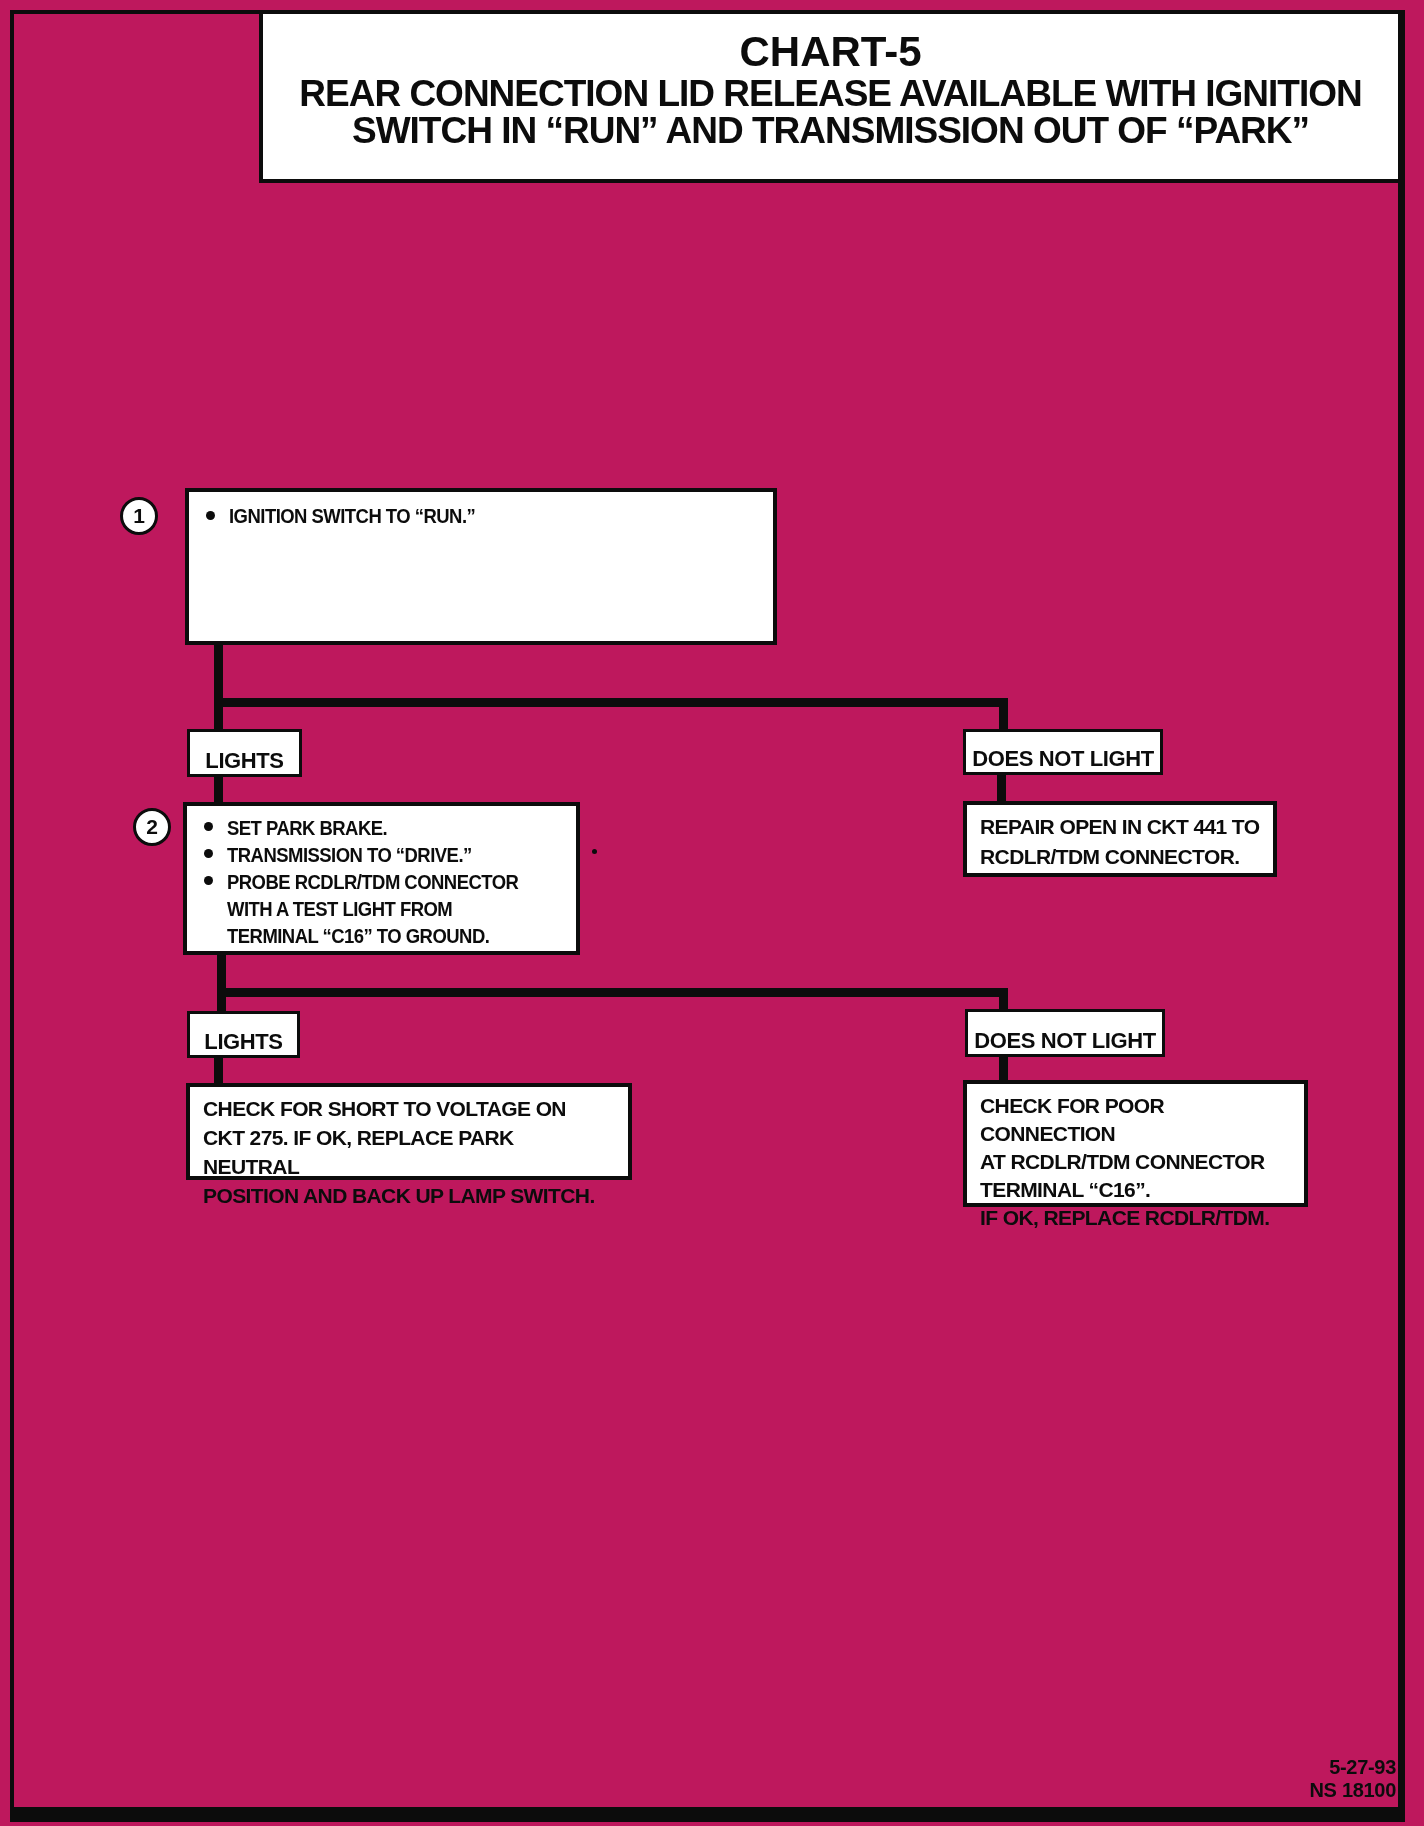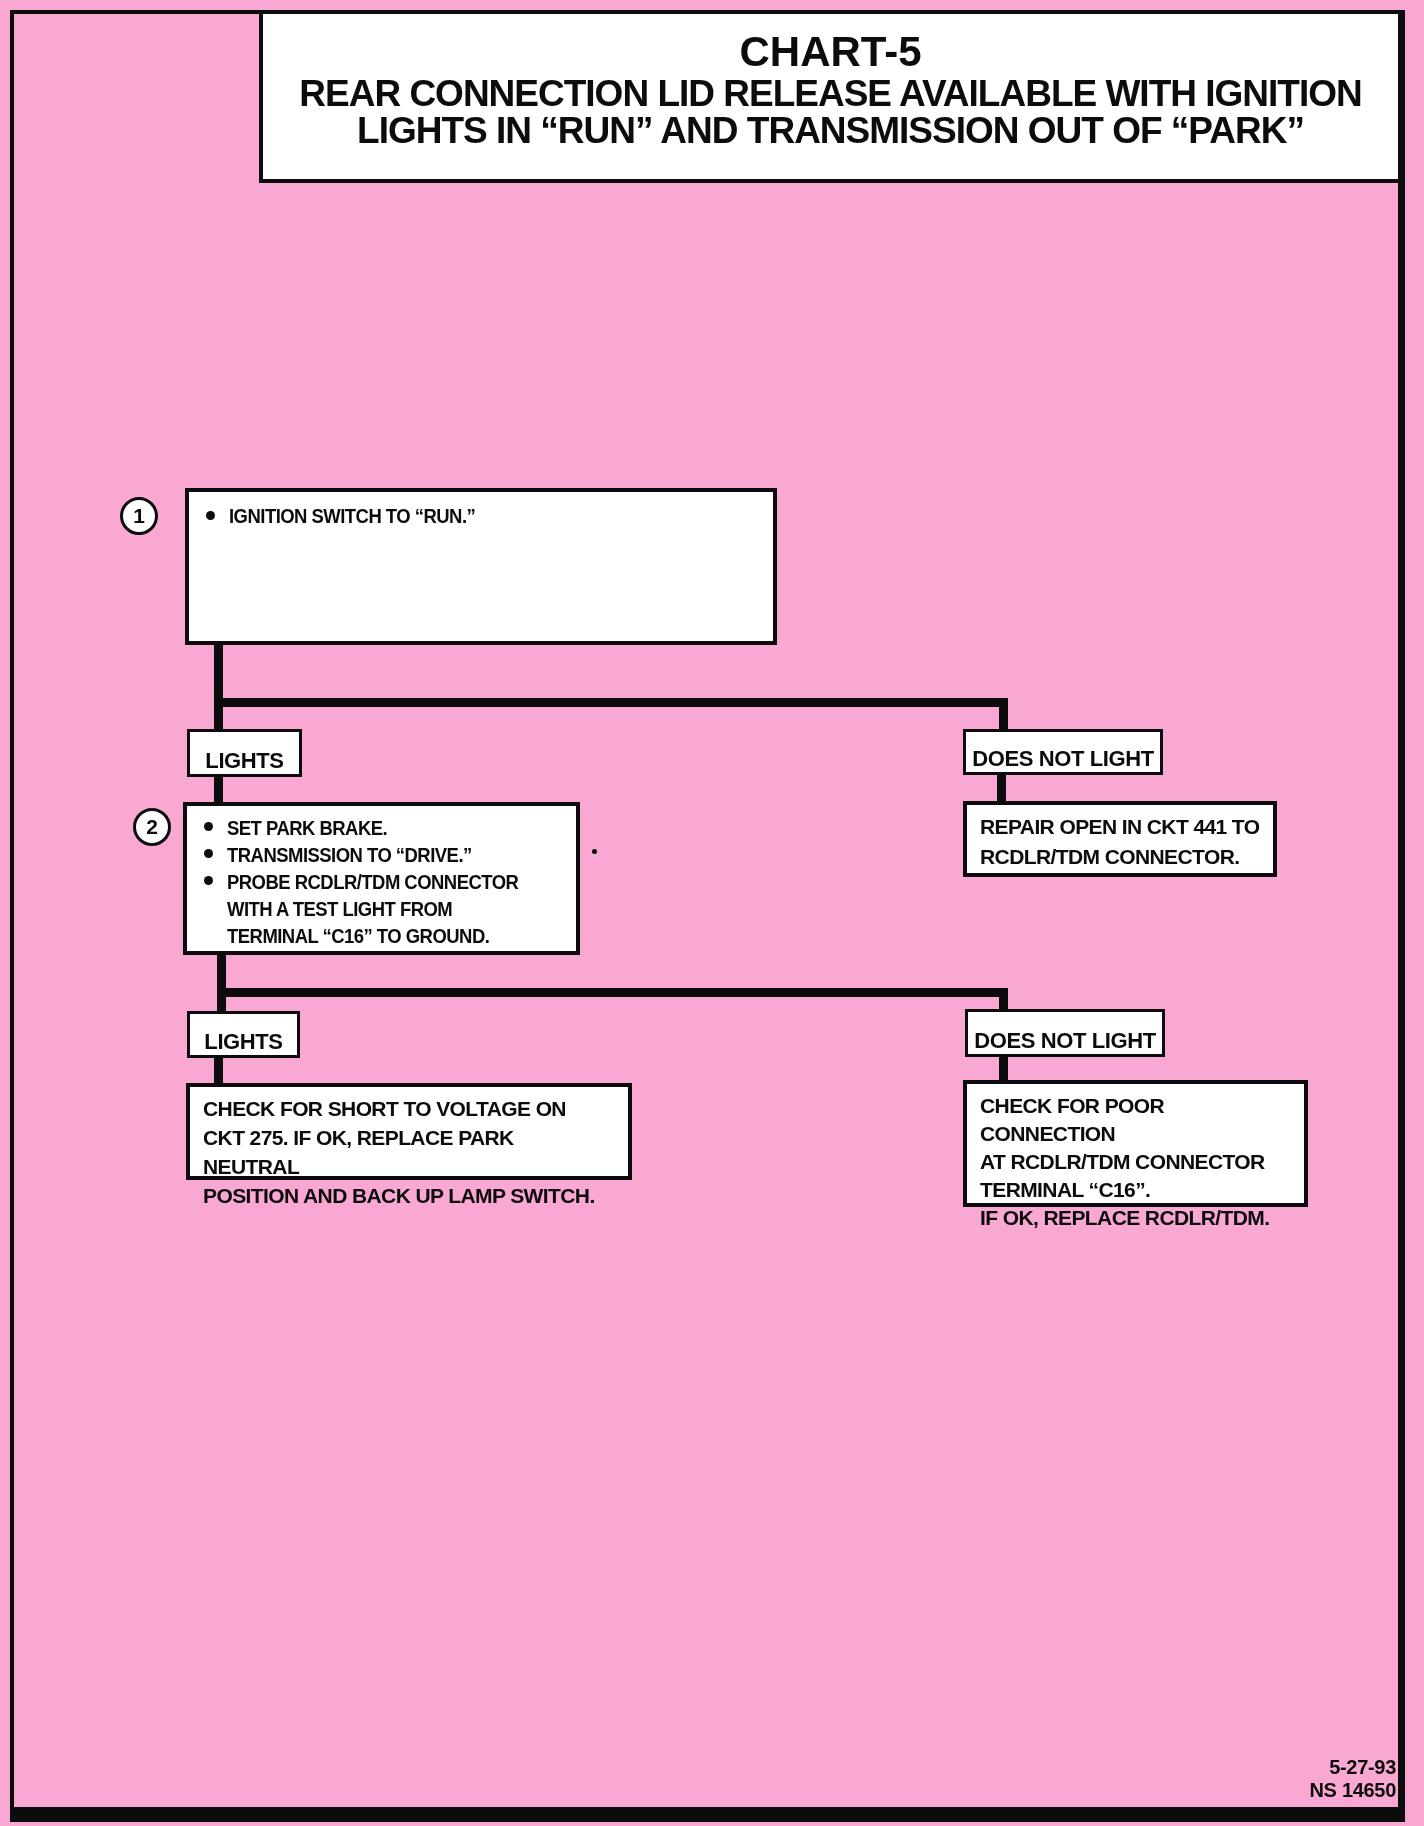--- a/index.html
+++ b/index.html
@@ -1,17 +1,17 @@
 <!DOCTYPE html>
 <html><head>
 <meta charset="utf-8">
 <style>
   html,body { margin:0; padding:0; background:#ffffff; }
   .canvas {
-    position:relative; width:1424px; height:1826px; background:#f9a8d4;
+    position:relative; width:1424px; height:1826px; background:#be185d;
     font-family:"Liberation Sans", sans-serif; color:#0c0c0c; overflow:hidden;
   }
   .page-border {
     position:absolute; left:10px; top:10px; width:1395px; height:1812px;
     box-sizing:border-box;
     border-style:solid; border-color:#0c0c0c;
     border-width:4px 7px 15px 4px;
   }
   .title-box {
     position:absolute; left:259px; top:10px; width:1143px; height:173px;
@@ -62,21 +62,21 @@
 </head>
 <body>
 
 <div class="canvas">
 
   <div class="page-border"></div>
 
   <div class="title-box">
     <div class="chart-title">CHART-5</div>
     <div class="subtitle">REAR CONNECTION LID RELEASE AVAILABLE WITH IGNITION</div>
-    <div class="subtitle">LIGHTS IN “RUN” AND TRANSMISSION OUT OF “PARK”</div>
+    <div class="subtitle">SWITCH IN “RUN” AND TRANSMISSION OUT OF “PARK”</div>
   </div>
 
   <div class="step-circle" style="left:120px; top:497px;">
     <span>1</span>
   </div>
 
   <div class="proc-box" id="box1" style="left:185px; top:488px; width:592px; height:157px; padding:11px 0 0 17px;">
     <div class="bullet-row">
       <span class="bullet-dot"></span>
       <div class="flow-text bullet-text">IGNITION SWITCH TO “RUN.”</div>
@@ -144,16 +144,16 @@
 CKT 275. IF OK, REPLACE PARK NEUTRAL
 POSITION AND BACK UP LAMP SWITCH.</div>
 
   <div class="action-box flow-text" style="left:963px; top:1080px; width:345px; height:127px; padding:8px 17px 0 13px; line-height:28px;">CHECK FOR POOR CONNECTION
 AT RCDLR/TDM CONNECTOR
 TERMINAL “C16”.
 IF OK, REPLACE RCDLR/TDM.</div>
 
   <div class="footer">
     <div>5-27-93</div>
-    <div>NS 14650</div>
+    <div>NS 18100</div>
   </div>
 
 </div>
 
 </body></html>

